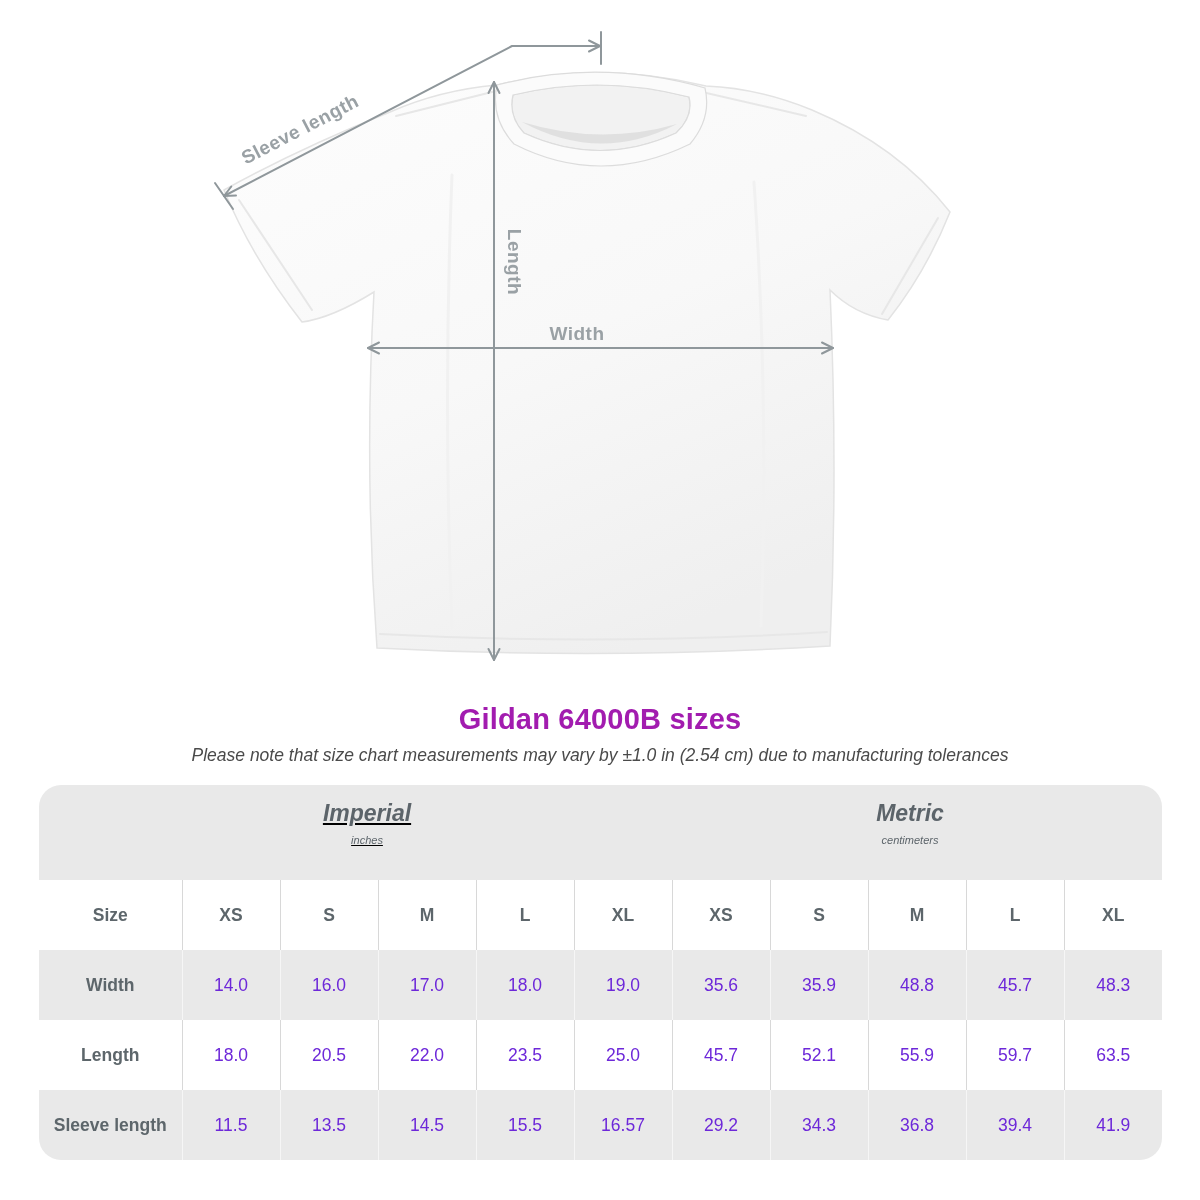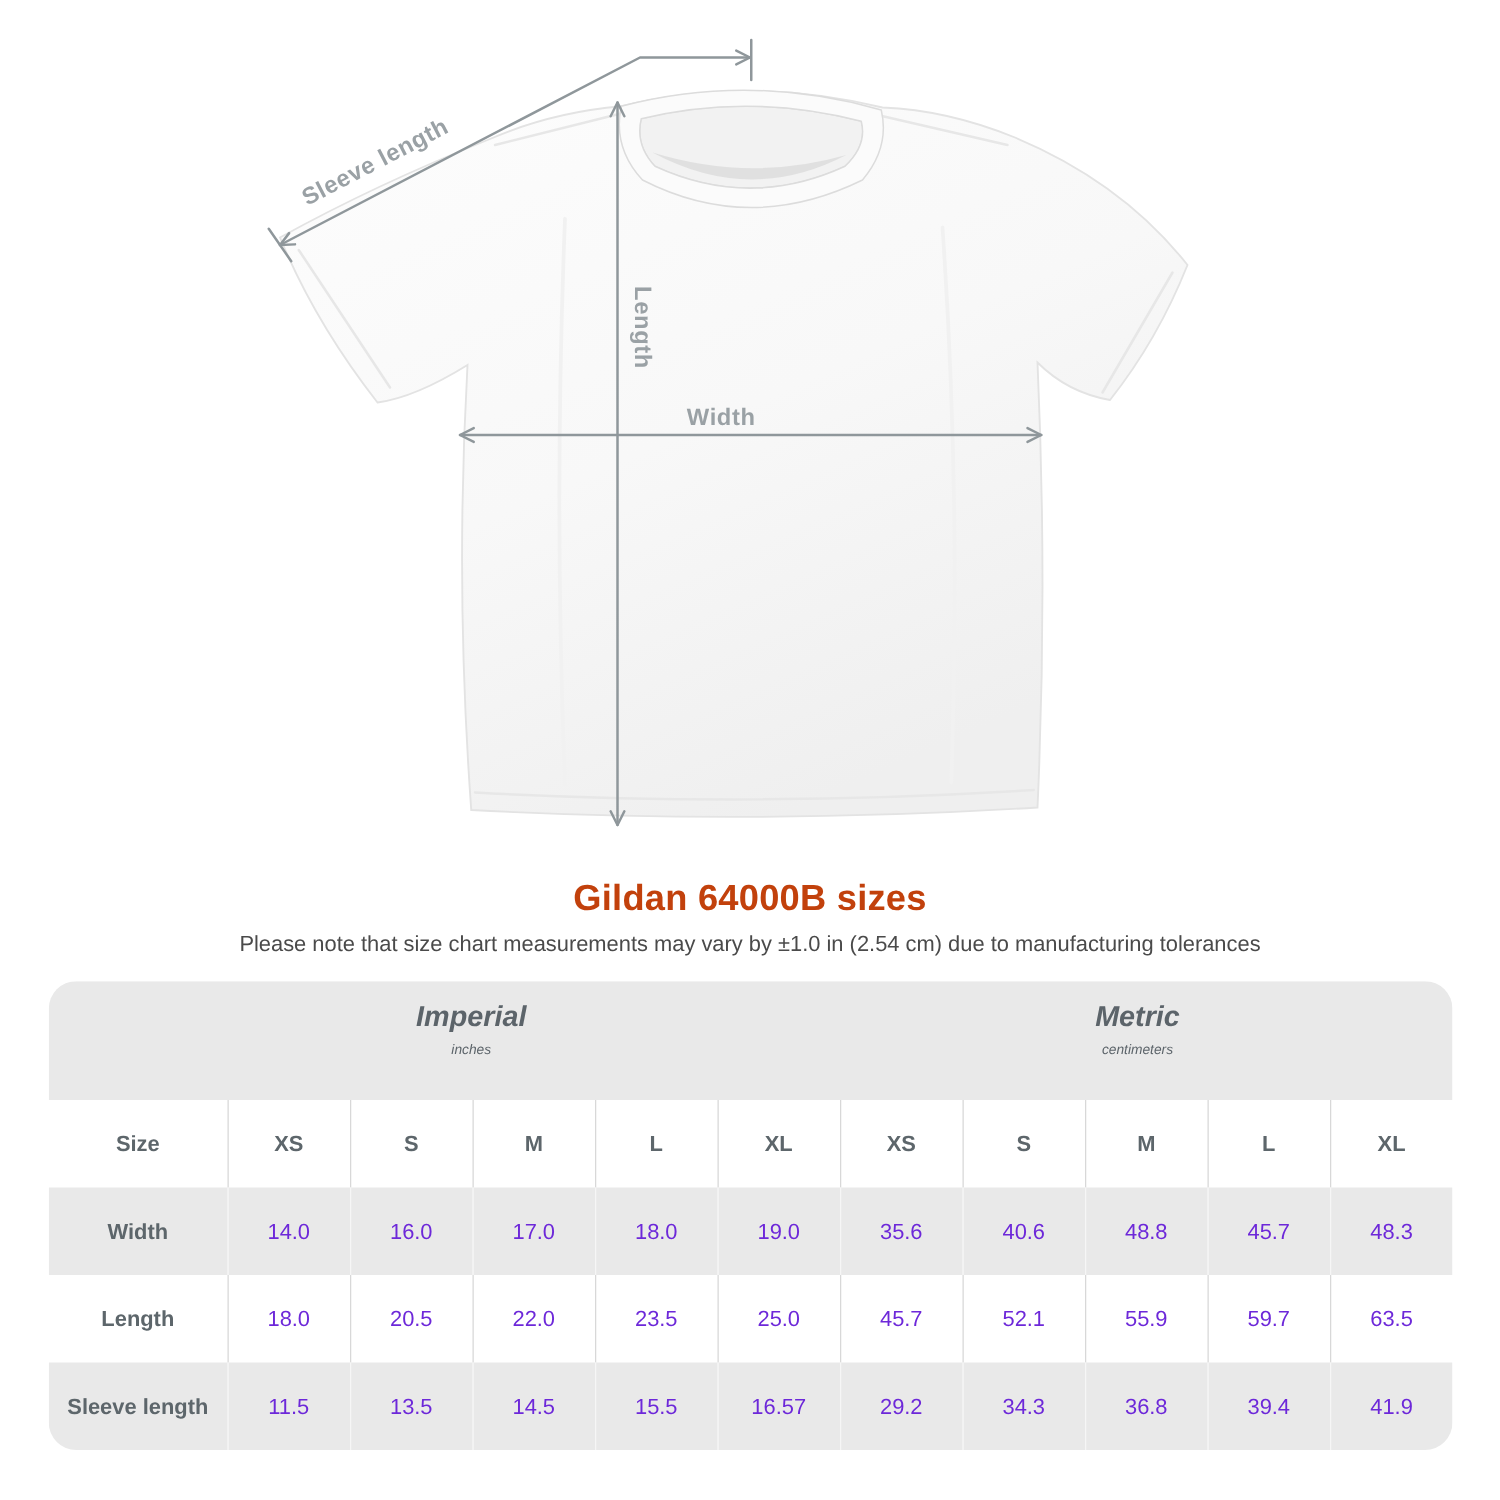--- a/index.html
+++ b/index.html
@@ -7,33 +7,33 @@
     position:relative;width:1200px;height:1200px;background:#ffffff;overflow:hidden;
     font-family:"Liberation Sans","DejaVu Sans",sans-serif;
   }
   svg.diagram{position:absolute;top:0;left:0;display:block;}
   .measure-label{
     font-family:"Liberation Sans","DejaVu Sans",sans-serif;
     font-size:19px;font-weight:bold;fill:#9aa1a5;letter-spacing:.5px;
   }
   .page-title{
     position:absolute;top:703px;left:0;width:100%;text-align:center;
-    font-size:29px;font-weight:bold;color:#c2410c;letter-spacing:.2px;
+    font-size:29px;font-weight:bold;color:#a21caf;letter-spacing:.2px;
   }
   .tolerance-note{
     position:absolute;top:745px;left:0;width:100%;text-align:center;
-    font-size:17.5px;color:#4a4a4a;
+    font-size:17.5px;font-style:italic;color:#4a4a4a;
   }
   .size-chart{
     position:absolute;top:785px;left:39px;width:1123px;
     border-radius:22px;overflow:hidden;background:#ffffff;
   }
   .unit-band{position:relative;height:95px;background:#e9e9e9;}
   .unit-group{position:absolute;top:16px;transform:translateX(-50%);text-align:center;}
-  .unit-group.imperial{left:338px;}
+  .unit-group.imperial{left:328px;text-decoration:underline;}
   .unit-group.metric{left:871px;}
   .unit-name{font-size:23px;font-weight:bold;font-style:italic;color:#5c646a;line-height:1.1;}
   .unit-sub{font-size:11px;font-style:italic;color:#5c646a;margin-top:8px;}
   table.grid{width:100%;border-collapse:collapse;table-layout:fixed;}
   table.grid col.label-col{width:143px;}
   table.grid th,table.grid td{
     height:70px;text-align:center;vertical-align:middle;
     font-size:17.5px;padding:0;
   }
   table.grid th:not(:first-child),table.grid td:not(:first-child){
@@ -164,21 +164,21 @@
       </thead>
       <tbody>
         <tr class="stripe">
           <th class="hdr">Width</th>
           <td class="val">14.0</td>
           <td class="val">16.0</td>
           <td class="val">17.0</td>
           <td class="val">18.0</td>
           <td class="val">19.0</td>
           <td class="val">35.6</td>
-          <td class="val">40.6</td>
+          <td class="val">35.9</td>
           <td class="val">48.8</td>
           <td class="val">45.7</td>
           <td class="val">48.3</td>
         </tr>
         <tr>
           <th class="hdr">Length</th>
           <td class="val">18.0</td>
           <td class="val">20.5</td>
           <td class="val">22.0</td>
           <td class="val">23.5</td>

